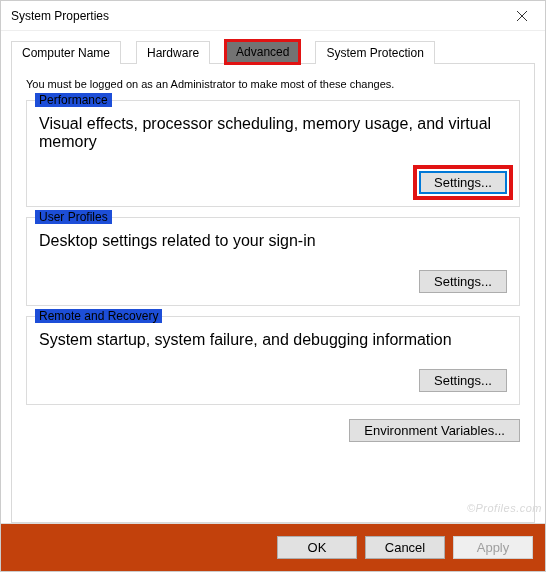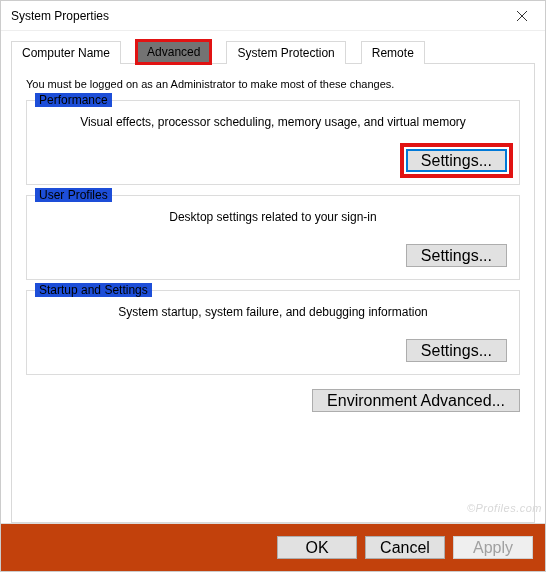--- a/index.html
+++ b/index.html
@@ -93,35 +93,34 @@
     }
     .groupbox-legend {
       position: absolute;
       top: -8px;
       left: 8px;
       background: #1d4ed8;
       padding: 0 4px;
       font-size: 12px;
     }
     .groupbox-desc {
-      font-size: 12px;
+      font-size: 16px;
       margin-bottom: 20px;
-      text-align: center;
     }
     .groupbox-row {
       display: flex;
       justify-content: flex-end;
     }
     .btn {
       min-width: 88px;
       height: 23px;
       padding: 0 14px;
       border: 1px solid #adadad;
       background: #e1e1e1;
-      font-size: 16px;
+      font-size: 13px;
       font-family: inherit;
       cursor: pointer;
     }
     .btn.highlighted-frame {
       outline: 4px solid #e11313;
       outline-offset: 2px;
     }
     .btn.disabled {
       color: #a0a0a0;
       border-color: #cfcfcf;
@@ -174,23 +173,23 @@
         <line x1="0" y1="0" x2="10" y2="10" stroke="currentColor" stroke-width="1"></line>
         <line x1="10" y1="0" x2="0" y2="10" stroke="currentColor" stroke-width="1"></line>
       </svg>
     </div>
   </div>
 
   <div class="content">
 
     <div class="tabstrip">
       <div class="tab">Computer Name</div>
+      <div class="tab">Hardware</div>
       <div class="tab active highlighted">Advanced</div>
       <div class="tab">System Protection</div>
-      <div class="tab">Remote</div>
     </div>
 
     <div class="tabpanel">
 
       <div class="info-text">You must be logged on as an Administrator to make most of these changes.</div>
 
       <div class="groupbox">
         <div class="groupbox-legend">Performance</div>
         <div class="groupbox-desc">Visual effects, processor scheduling, memory usage, and virtual memory</div>
         <div class="groupbox-row">
@@ -200,29 +199,29 @@
 
       <div class="groupbox">
         <div class="groupbox-legend">User Profiles</div>
         <div class="groupbox-desc">Desktop settings related to your sign-in</div>
         <div class="groupbox-row">
           <button class="btn">Settings...</button>
         </div>
       </div>
 
       <div class="groupbox">
-        <div class="groupbox-legend">Startup and Settings</div>
+        <div class="groupbox-legend">Remote and Recovery</div>
         <div class="groupbox-desc">System startup, system failure, and debugging information</div>
         <div class="groupbox-row">
           <button class="btn">Settings...</button>
         </div>
       </div>
 
       <div class="env-row">
-        <button class="btn env-btn">Environment Advanced...</button>
+        <button class="btn env-btn">Environment Variables...</button>
       </div>
 
     </div>
   </div>
 
   <div class="footer">
     <button class="btn">OK</button>
     <button class="btn">Cancel</button>
     <button class="btn disabled">Apply</button>
   </div>

